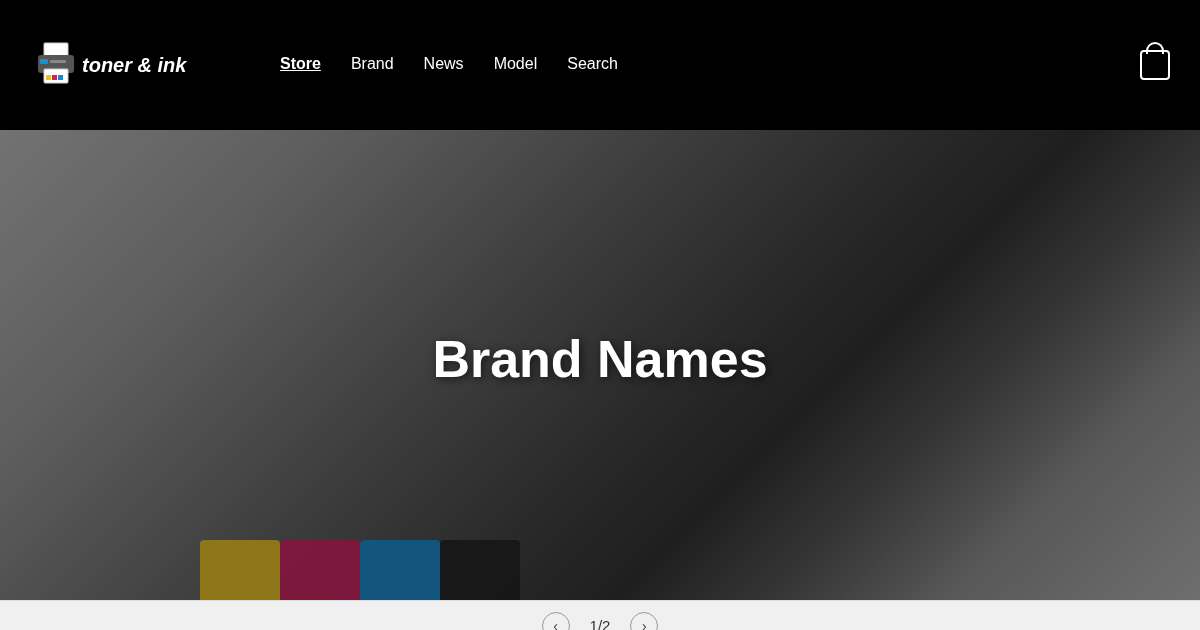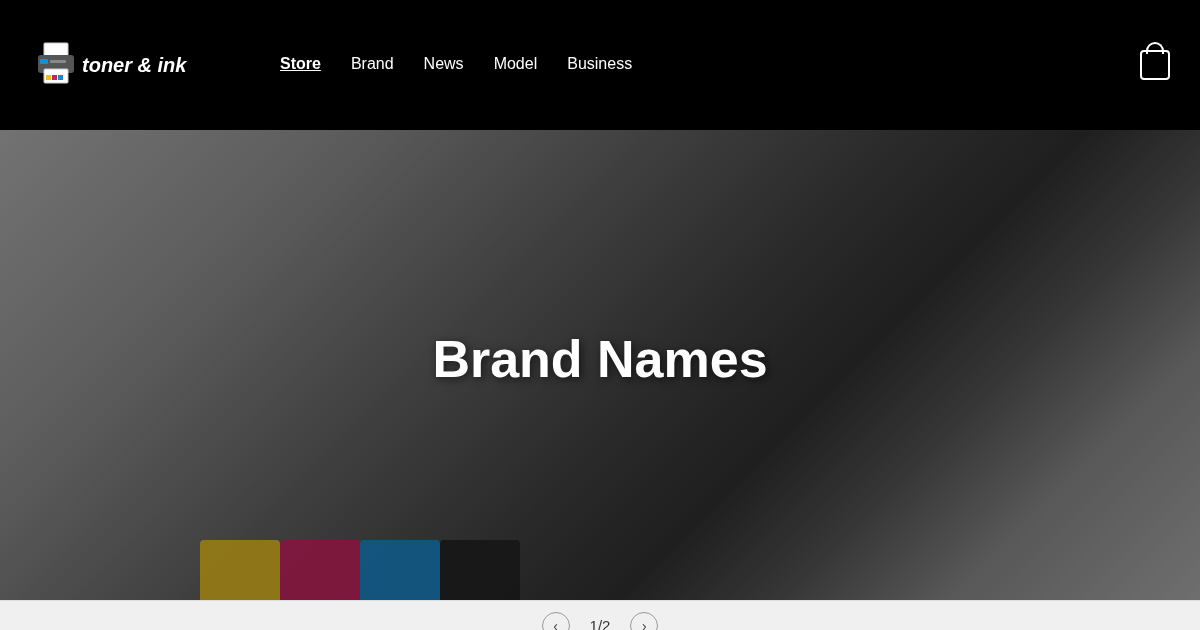--- a/index.html
+++ b/index.html
@@ -266,21 +266,21 @@
       <span class="logo-top-text">toner &amp; ink</span>
     </div>
   </div>
 
 
   <nav class="nav-area">
     <a class="nav-link active">Store</a>
     <a class="nav-link">Brand</a>
     <a class="nav-link">News</a>
     <a class="nav-link">Model</a>
-    <a class="nav-link">Business</a>
+    <a class="nav-link">Search</a>
   </nav>
 
   <div class="cart-area">
     <div class="cart-icon"></div>
   </div>
 </header>
 
 <section class="hero">
   <div class="hero-image-sim"></div>
 

